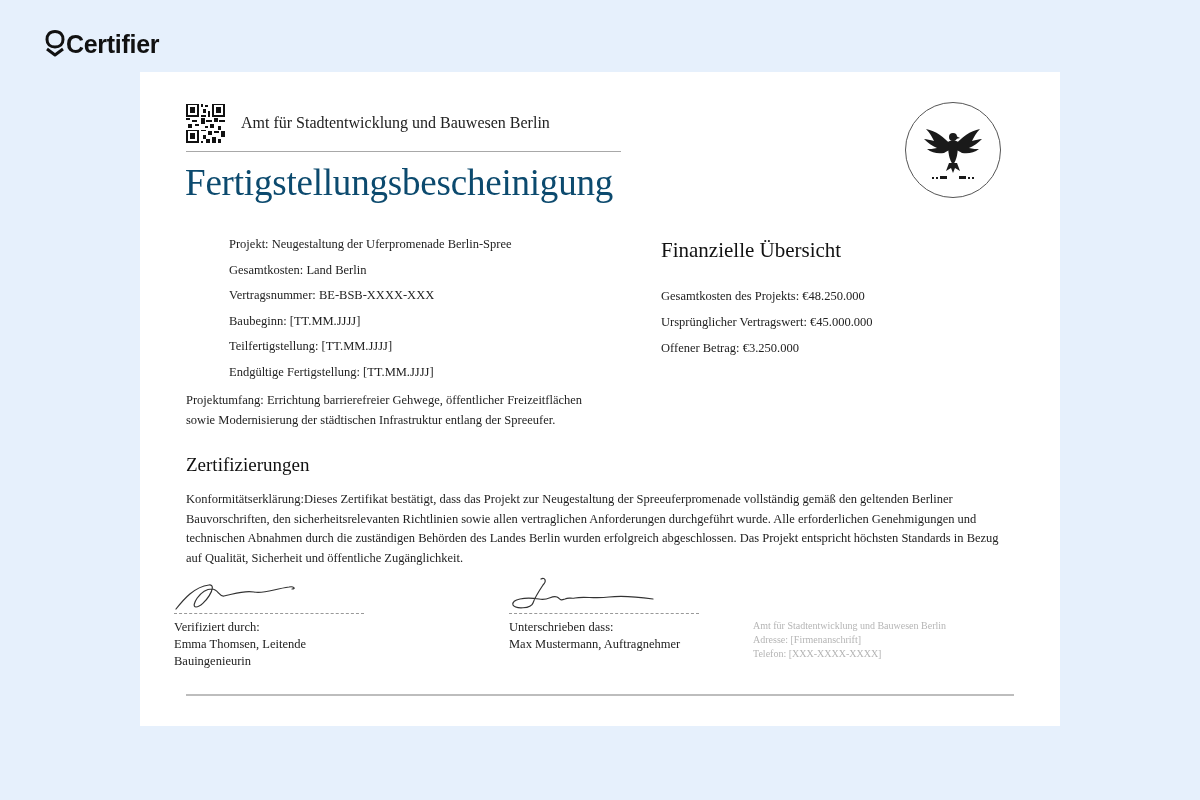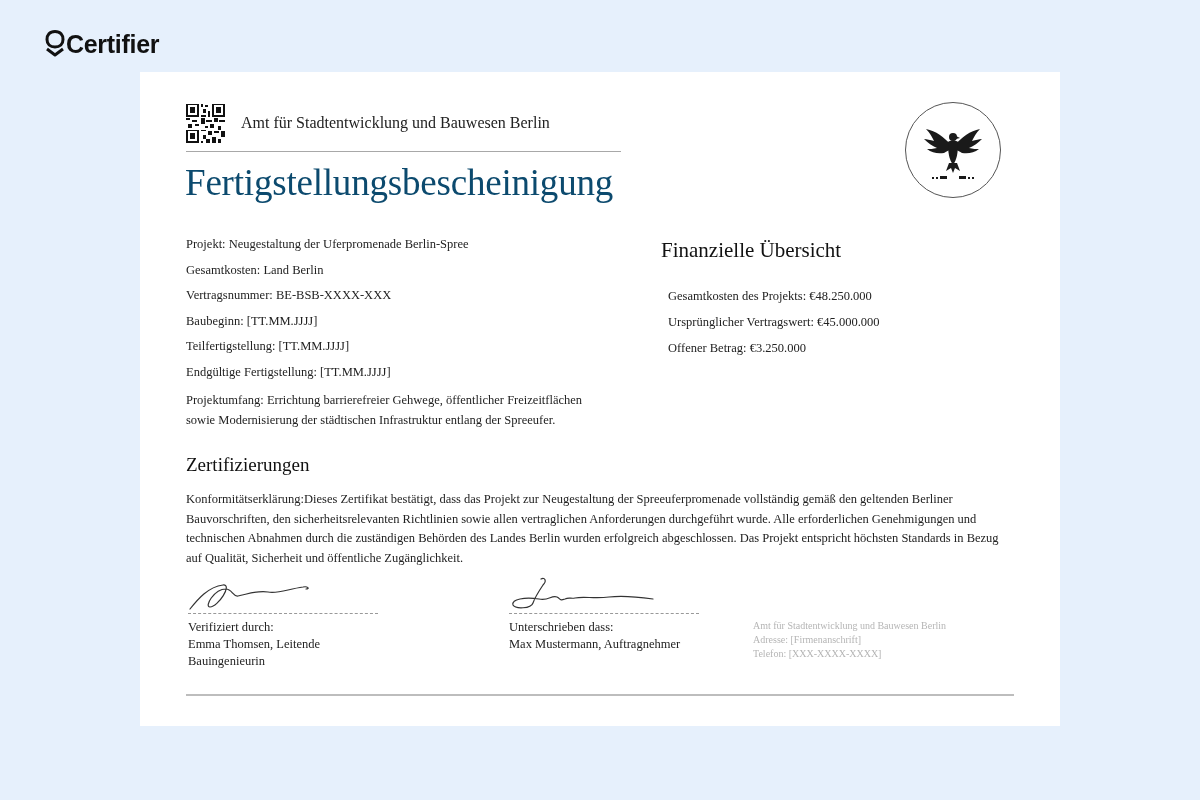--- a/index.html
+++ b/index.html
@@ -41,47 +41,47 @@
     .seal {
       position: absolute; left: 765px; top: 30px;
       width: 96px; height: 96px; border-radius: 50%;
       border: 1.2px solid #555;
       display: flex; align-items: center; justify-content: center;
     }
     .details {
       position: absolute; left: 46px; top: 165px; width: 420px;
       font-size: 12.5px; color: #222;
     }
-    .details .line { height: 25.5px; line-height: 15px; }
+    .details .line { height: 25.5px; line-height: 15px; margin-left: 43px; }
     .details .wrap { line-height: 20px; width: 410px; }
     .finance {
       position: absolute; left: 521px; top: 166px; width: 300px;
     }
     .finance h2 {
       font-size: 21px; font-weight: normal; color: #111; margin-bottom: 26px;
     }
-    .finance .line { font-size: 12.5px; height: 26px; color: #222; margin-left: 7px; }
+    .finance .line { font-size: 12.5px; height: 26px; color: #222; }
     .cert-heading {
       position: absolute; left: 46px; top: 382px;
       font-size: 19px; font-weight: normal; color: #111;
     }
     .cert-body {
       position: absolute; left: 46px; top: 418px; width: 830px;
       font-size: 12.5px; line-height: 19.5px; color: #222;
     }
     .sig {
       position: absolute; top: 505px;
     }
     .sig svg { display: block; }
     .sig .dots {
       border-top: 1.5px dashed #999; margin-top: 2px;
     }
     .sig .label { font-size: 12.5px; line-height: 17px; margin-top: 5px; color: #222; }
     .sig .person { font-size: 12.5px; line-height: 17px; color: #222; }
-    .sig1 { left: 48px; width: 190px; }
+    .sig1 { left: 34px; width: 190px; }
     .sig2 { left: 369px; width: 190px; }
     .contact {
       position: absolute; left: 613px; top: 547px;
       font-size: 10px; line-height: 14px; color: #b5b5b5;
     }
     .bottom-rule {
       position: absolute; left: 46px; top: 622px; width: 828px;
       height: 1.5px; background: #bdbdbd;
     }
   </style>

